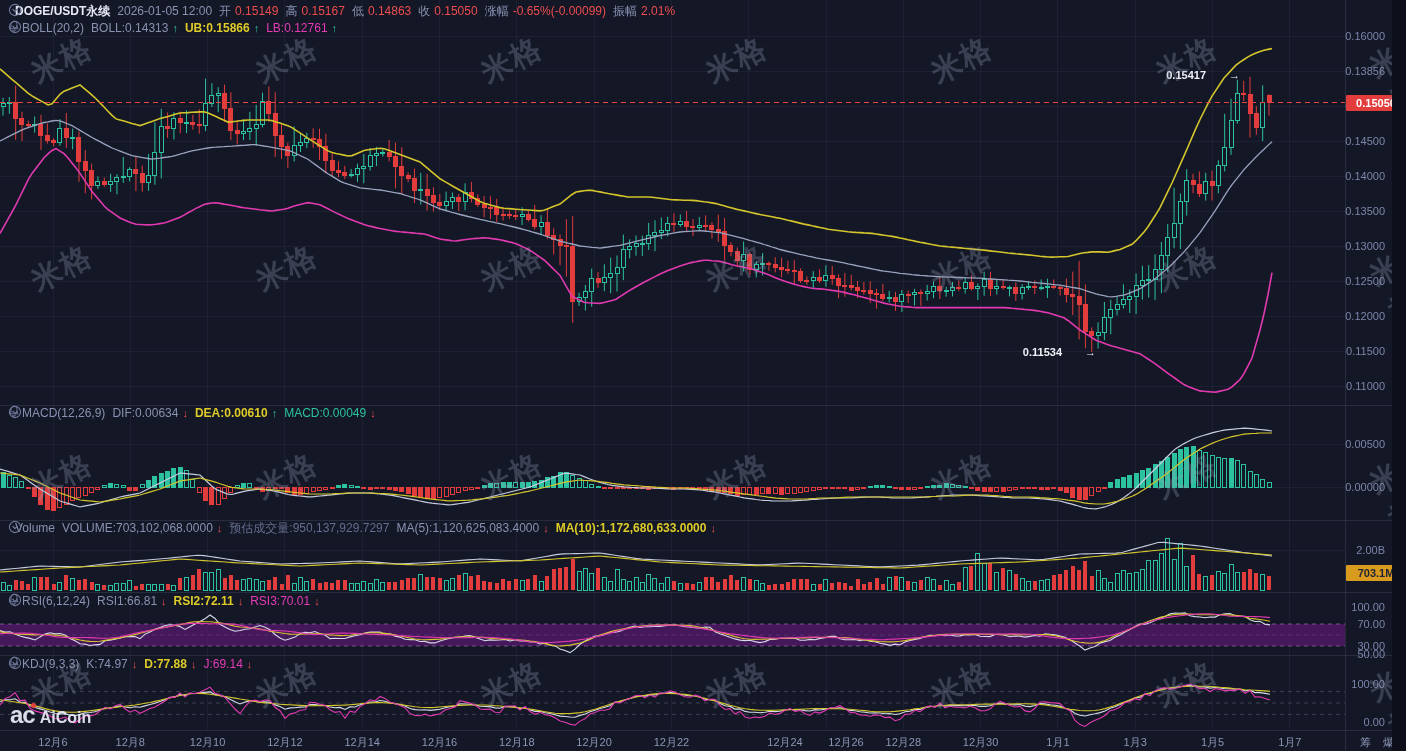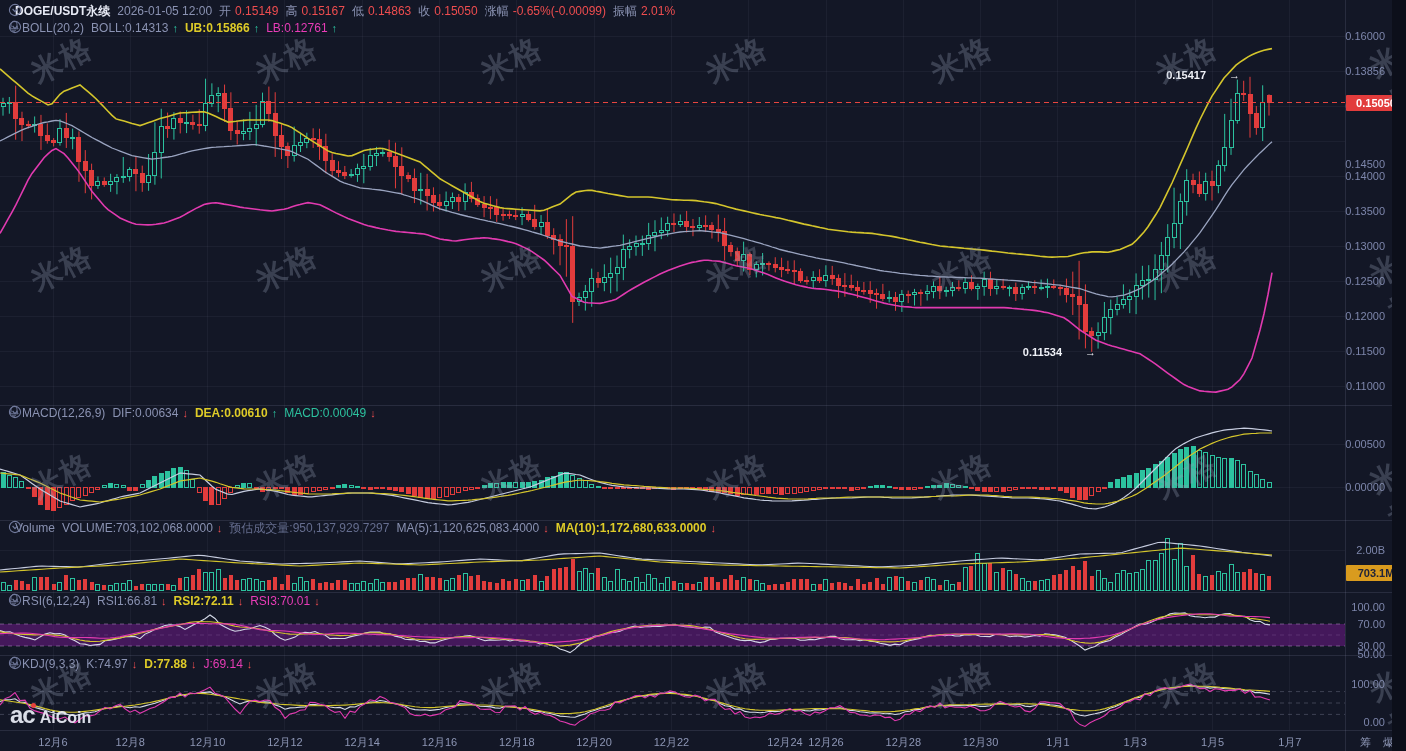--- a/index.html
+++ b/index.html
@@ -1069,21 +1069,21 @@
       <span class="pair">
         <span class="c-magenta">J:69.14</span>
         <span class="arrow-down">↓</span>
       </span>
     </div>
 
   <div id="axis-layer">
       <div class="axlab" style="top: 36px;">0.16000</div>
       <div class="axlab" style="top: 71px;">0.13856</div>
       <div class="axlab" style="top: 106px;">0.15000</div>
-      <div class="axlab" style="top: 141px; margin-top: 23px;">0.14500</div>
+      <div class="axlab" style="top: 141px;">0.14500</div>
       <div class="axlab" style="top: 176px;">0.14000</div>
       <div class="axlab" style="top: 211px;">0.13500</div>
       <div class="axlab" style="top: 246px;">0.13000</div>
       <div class="axlab" style="top: 281px;">0.12500</div>
       <div class="axlab" style="top: 316px;">0.12000</div>
       <div class="axlab" style="top: 351px;">0.11500</div>
       <div class="axlab" style="top: 386px;">0.11000</div>
       <div class="axlab" style="top: 444px;">0.00500</div>
       <div class="axlab" style="top: 487px;">0.00000</div>
       <div class="axlab" style="top: 550px;">2.00B</div>
@@ -1098,21 +1098,21 @@
       <div class="xdate" style="left: 53px;">12月6</div>
       <div class="xdate" style="left: 130.3px; text-align: right;">12月8</div>
       <div class="xdate" style="left: 207.6px;">12月10</div>
       <div class="xdate" style="left: 284.9px;">12月12</div>
       <div class="xdate" style="left: 362.2px;">12月14</div>
       <div class="xdate" style="left: 439.5px;">12月16</div>
       <div class="xdate" style="left: 516.8px;">12月18</div>
       <div class="xdate" style="left: 594.1px;">12月20</div>
       <div class="xdate" style="left: 671.4px;">12月22</div>
       <div class="xdate" style="left: 785px; text-align: center;">12月24</div>
-      <div class="xdate" style="left: 826px;">12月26</div>
+      <div class="xdate" style="left: 846px;">12月26</div>
       <div class="xdate" style="left: 903.3px;">12月28</div>
       <div class="xdate" style="left: 980.6px;">12月30</div>
       <div class="xdate" style="left: 1057.9px;">1月1</div>
       <div class="xdate" style="left: 1135.2px;">1月3</div>
       <div class="xdate" style="left: 1212.5px;">1月5</div>
       <div class="xdate" style="left: 1289.8px;">1月7</div>
     </div>
   <div id="wm-layer">
       <div class="wm" style="left: 30px; top: 40px;">米格</div>
       <div class="wm" style="left: 255px; top: 40px;">米格</div>

